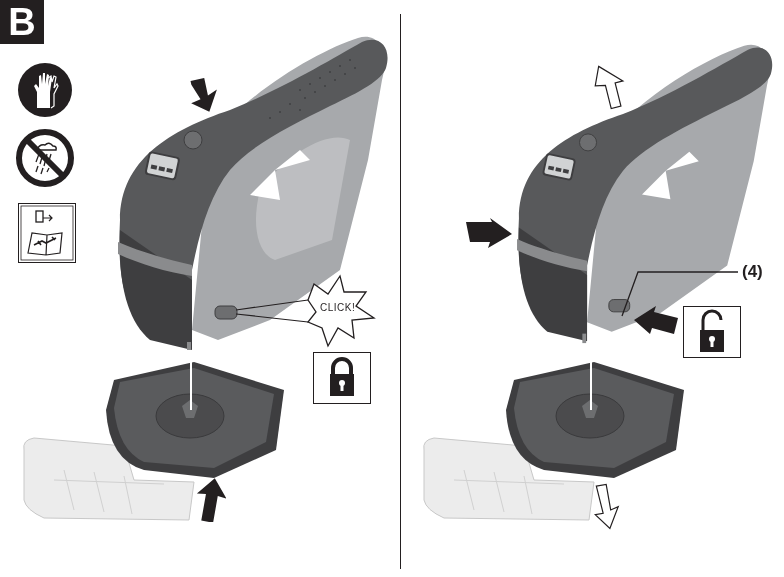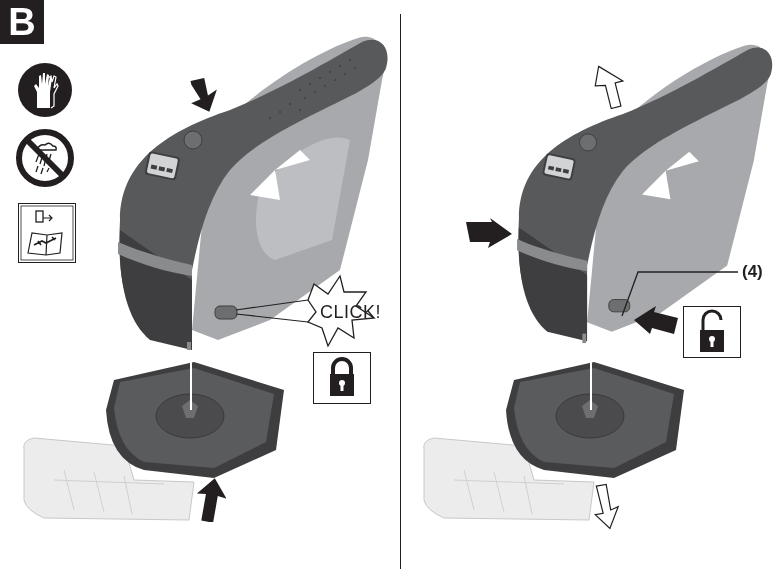--- a/index.html
+++ b/index.html
@@ -1,20 +1,20 @@
 <!DOCTYPE html>
 <html><head>
 <meta charset="utf-8">
 <style>
   html, body { margin:0; padding:0; background:#fff; }
   body { width:784px; height:577px; position:relative; overflow:hidden; font-family:"Liberation Sans", sans-serif; }
   .abs { position:absolute; }
   .badge { left:0; top:0; width:44px; height:44px; background:#231f20; color:#fff; font-weight:bold; font-size:38px; line-height:44px; text-align:center; font-family:"Liberation Sans", sans-serif; }
   .divider { left:400px; top:14px; width:1px; height:555px; background:#231f20; }
-  .click-text { font-size:18px; color:#231f20; letter-spacing:0.5px; }
+  .click-text { font-size:10px; color:#231f20; letter-spacing:0.5px; }
   .callout { font-weight:bold; font-size:17px; color:#231f20; }
   svg { display:block; }
 </style>
 </head>
 <body>
 
 <div class="abs badge">B</div>
 
 <div class="abs" style="left:17px;top:62px;">
   <svg width="56" height="56" viewBox="0 0 56 56">

